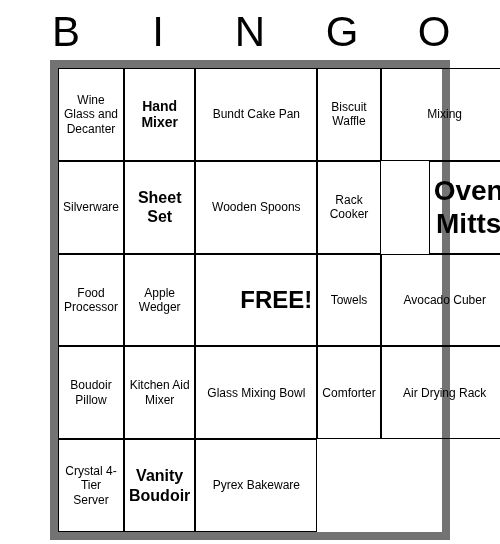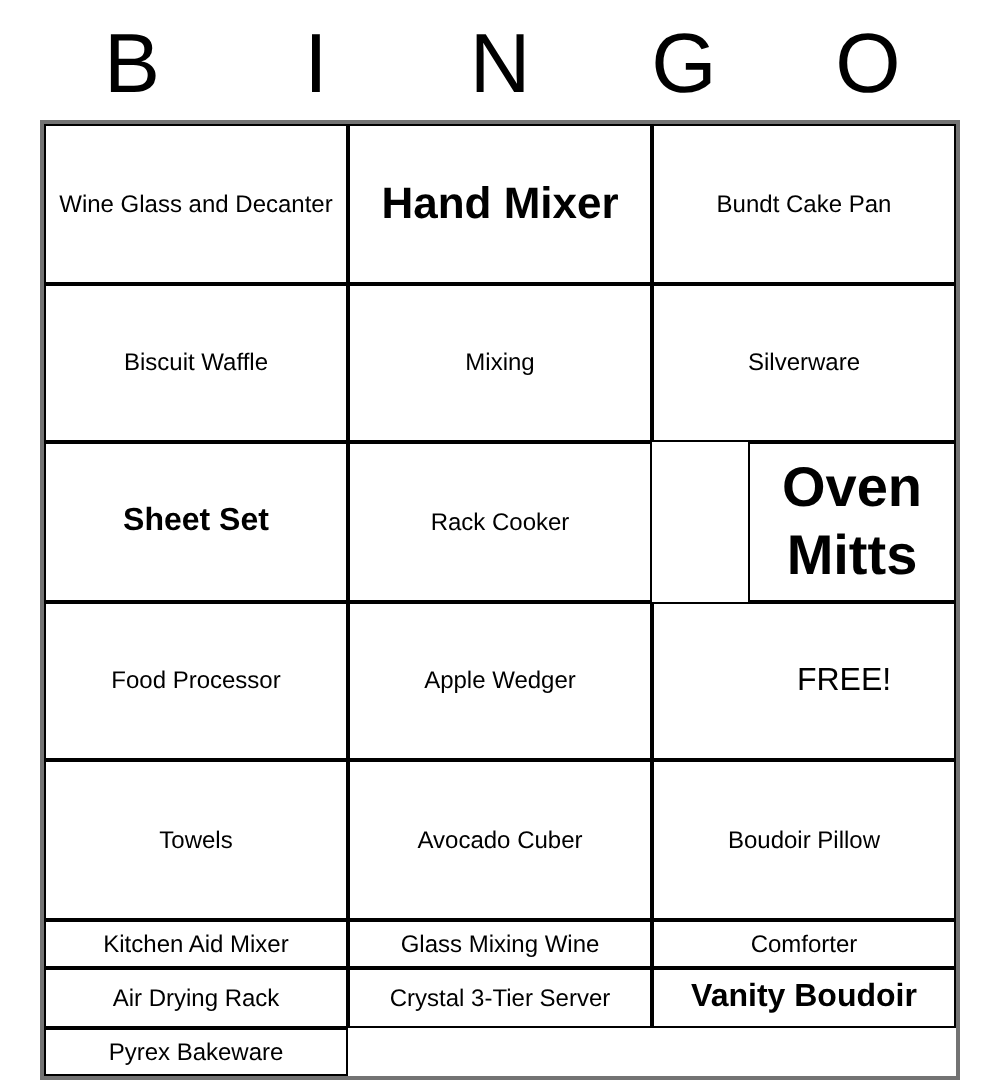--- a/index.html
+++ b/index.html
@@ -20,52 +20,52 @@
       padding: 8px 0 4px 0;
     }
     .bingo-letter {
       font-size: 42px;
       font-weight: normal;
       width: 84px;
       text-align: center;
     }
     #bingo-grid {
       display: grid;
-      grid-template-columns: repeat(3, 1fr);
+      grid-template-columns: repeat(5, 1fr);
       grid-template-rows: repeat(5, 1fr);
-      width: 460px;
+      width: 400px;
       height: 480px;
-      border: 2px solid #737373;
+      border: 8px solid #737373;
     }
     .bingo-cell {
       border: 1px solid #000;
       display: flex;
       align-items: center;
       justify-content: center;
       text-align: center;
       padding: 4px;
       font-size: 12px;
       line-height: 1.2;
     }
     .bingo-cell.large {
-      font-size: 22px;
+      font-size: 14px;
       font-weight: bold;
     }
     .bingo-cell.xlarge {
       font-size: 28px;
       font-weight: bold;
       margin-left: 48px;
     }
     .bingo-cell.medium {
       font-size: 16px;
       font-weight: bold;
     }
     .bingo-cell.free {
-      font-size: 16px;
-      font-weight: normal;
+      font-size: 24px;
+      font-weight: bold;
       padding-left: 44px;
     }
   </style>
 </head>
 <body>
 
 <div id="bingo-header">
 <div class="bingo-letter">B</div>
     <div class="bingo-letter">I</div>
     <div class="bingo-letter">N</div>
@@ -74,28 +74,29 @@
   </div>
 
 <div id="bingo-grid">
 <div class="bingo-cell">Wine Glass and Decanter</div>
     <div class="bingo-cell large">Hand Mixer</div>
     <div class="bingo-cell">Bundt Cake Pan</div>
     <div class="bingo-cell">Biscuit Waffle</div>
     <div class="bingo-cell">Mixing</div>
     <div class="bingo-cell">Silverware</div>
     <div class="bingo-cell medium">Sheet Set</div>
+    <div class="bingo-cell">Wooden Spoons</div>
     <div class="bingo-cell">Rack Cooker</div>
     <div class="bingo-cell xlarge">Oven Mitts</div>
     <div class="bingo-cell">Food Processor</div>
     <div class="bingo-cell">Apple Wedger</div>
     <div class="bingo-cell free">FREE!</div>
     <div class="bingo-cell">Towels</div>
     <div class="bingo-cell">Avocado Cuber</div>
     <div class="bingo-cell">Boudoir Pillow</div>
     <div class="bingo-cell">Kitchen Aid Mixer</div>
-    <div class="bingo-cell">Glass Mixing Wine</div>
+    <div class="bingo-cell">Glass Mixing Bowl</div>
     <div class="bingo-cell">Comforter</div>
     <div class="bingo-cell">Air Drying Rack</div>
-    <div class="bingo-cell">Crystal 3-Tier Server</div>
+    <div class="bingo-cell">Crystal 4-Tier Server</div>
     <div class="bingo-cell medium">Vanity Boudoir</div>
     <div class="bingo-cell">Pyrex Bakeware</div>
   </div>
 
 </body></html>

